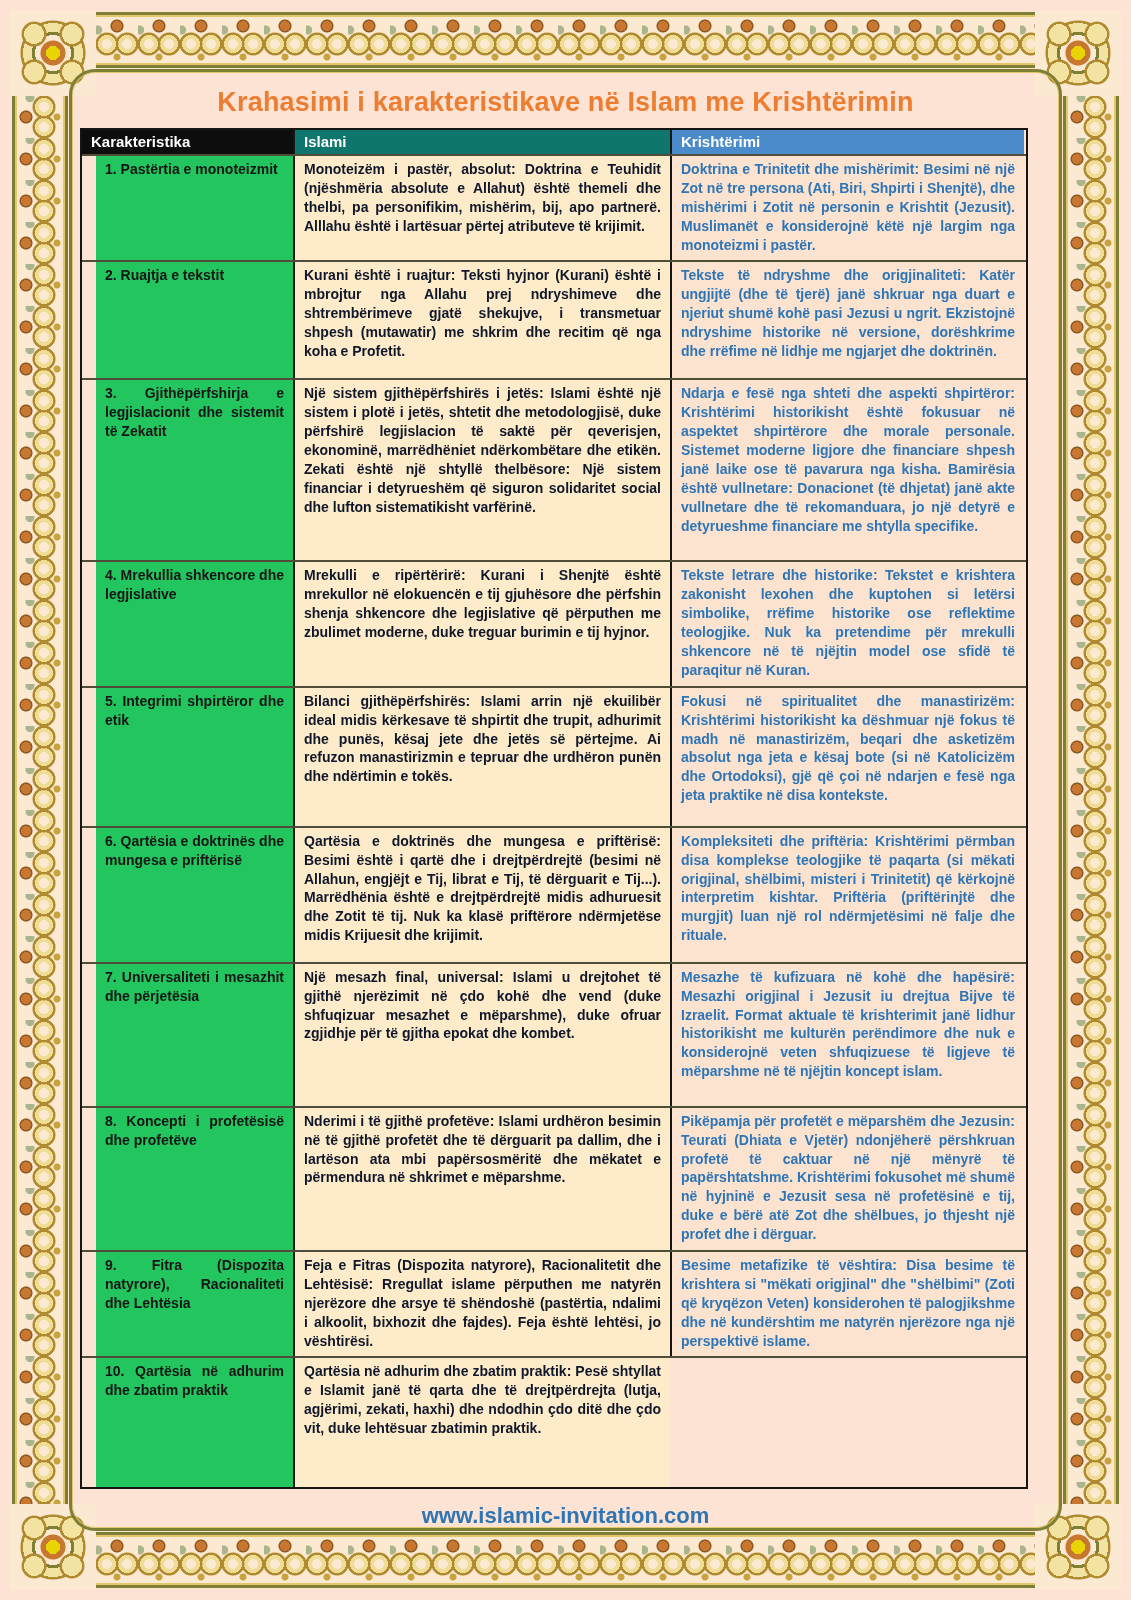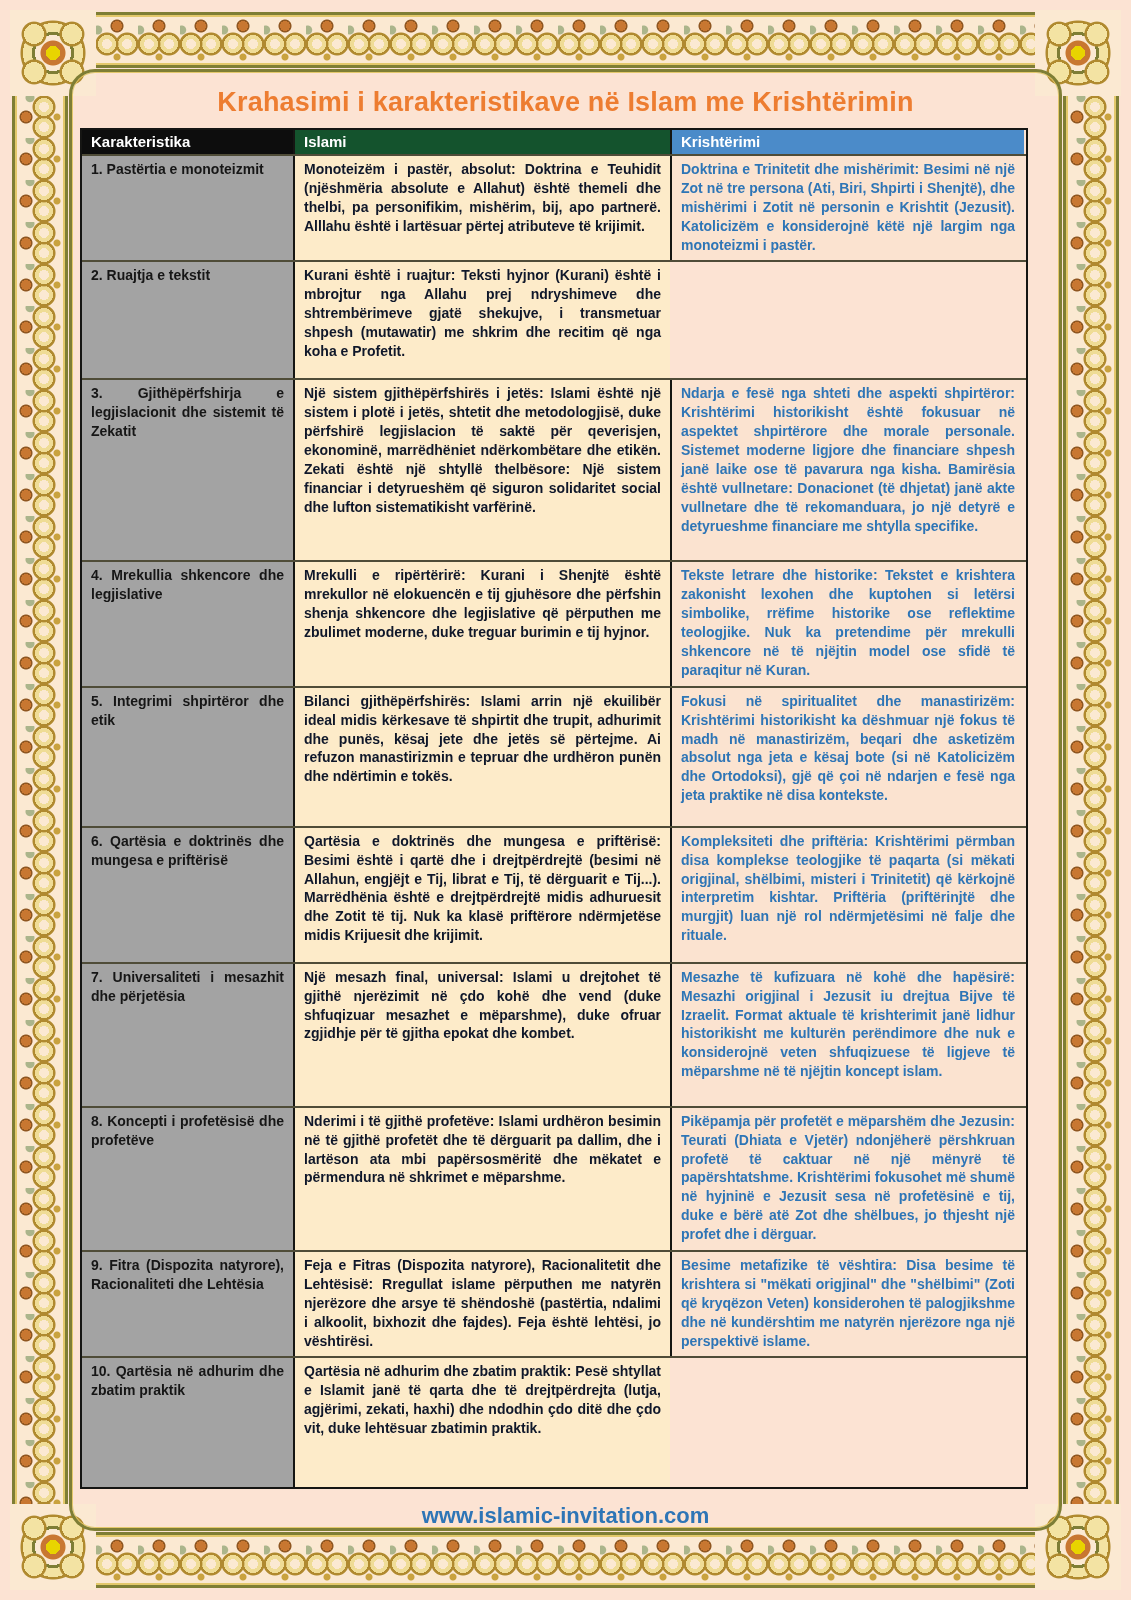--- a/index.html
+++ b/index.html
@@ -115,24 +115,24 @@
   .h-cell {
     padding:3px 9px 4px 9px;
     font-size:15px;
     font-weight:700;
     color:#ffffff;
     text-align:left;
     border-left:2px solid #151513;
   }
   .h-cell:first-child { border-left:none; }
   .h-feature { background:#0D0D0D; }
-  .h-islam   { background:#14532d; }
+  .h-islam   { background:#0f766e; }
   .h-chr     { background:#4B8BC9; }
 
-  .c-feature { background:#a3a3a3; color:#161616; }
+  .c-feature { background:#22c55e; color:#161616;margin-left:14px; }
   .c-islam   { background:#FDEBC9; color:#0f172a; }
   .c-chr     { background:#FBE3D0; color:#2E75B6; }
 
   .site-footer {
     text-align:center;
     margin-top:14px;
     font-size:22px;
     font-weight:700;
     color:#2E75B6;
   }
@@ -161,26 +161,27 @@
 
       <div class="t-row t-head">
         <div class="h-cell h-feature">Karakteristika</div>
         <div class="h-cell h-islam">Islami</div>
         <div class="h-cell h-chr">Krishtërimi</div>
       </div>
 
       <div class="t-row" style="min-height:100px">
         <div class="cell c-feature">1. Pastërtia e monoteizmit</div>
         <div class="cell c-islam">Monoteizëm i pastër, absolut: Doktrina e Teuhidit (njëshmëria absolute e Allahut) është themeli dhe thelbi, pa personifikim, mishërim, bij, apo partnerë. Alllahu është i lartësuar përtej atributeve të krijimit.</div>
-        <div class="cell c-chr">Doktrina e Trinitetit dhe mishërimit: Besimi në një Zot në tre persona (Ati, Biri, Shpirti i Shenjtë), dhe mishërimi i Zotit në personin e Krishtit (Jezusit). Katolicizëm e konsiderojnë këtë një largim nga monoteizmi i pastër.</div>
+        <div class="cell c-chr">Doktrina e Trinitetit dhe mishërimit: Besimi në një Zot në tre persona (Ati, Biri, Shpirti i Shenjtë), dhe mishërimi i Zotit në personin e Krishtit (Jezusit). Muslimanët e konsiderojnë këtë një largim nga monoteizmi i pastër.</div>
       </div>
 
       <div class="t-row" style="min-height:118px">
         <div class="cell c-feature">2. Ruajtja e tekstit</div>
         <div class="cell c-islam">Kurani është i ruajtur: Teksti hyjnor (Kurani) është i mbrojtur nga Allahu prej ndryshimeve dhe shtrembërimeve gjatë shekujve, i transmetuar shpesh (mutawatir) me shkrim dhe recitim që nga koha e Profetit.</div>
+        <div class="cell c-chr">Tekste të ndryshme dhe origjinaliteti: Katër ungjijtë (dhe të tjerë) janë shkruar nga duart e njeriut shumë kohë pasi Jezusi u ngrit. Ekzistojnë ndryshime historike në versione, dorëshkrime dhe rrëfime në lidhje me ngjarjet dhe doktrinën.</div>
       </div>
 
       <div class="t-row" style="min-height:182px">
         <div class="cell c-feature">3. Gjithëpërfshirja e legjislacionit dhe sistemit të Zekatit</div>
         <div class="cell c-islam">Një sistem gjithëpërfshirës i jetës: Islami është një sistem i plotë i jetës, shtetit dhe metodologjisë, duke përfshirë legjislacion të saktë për qeverisjen, ekonominë, marrëdhëniet ndërkombëtare dhe etikën. Zekati është një shtyllë thelbësore: Një sistem financiar i detyrueshëm që siguron solidaritet social dhe lufton sistematikisht varfërinë.</div>
         <div class="cell c-chr">Ndarja e fesë nga shteti dhe aspekti shpirtëror: Krishtërimi historikisht është fokusuar në aspektet shpirtërore dhe morale personale. Sistemet moderne ligjore dhe financiare shpesh janë laike ose të pavarura nga kisha. Bamirësia është vullnetare: Donacionet (të dhjetat) janë akte vullnetare dhe të rekomanduara, jo një detyrë e detyrueshme financiare me shtylla specifike.</div>
       </div>
 
       <div class="t-row" style="min-height:124px">
         <div class="cell c-feature">4. Mrekullia shkencore dhe legjislative</div>

